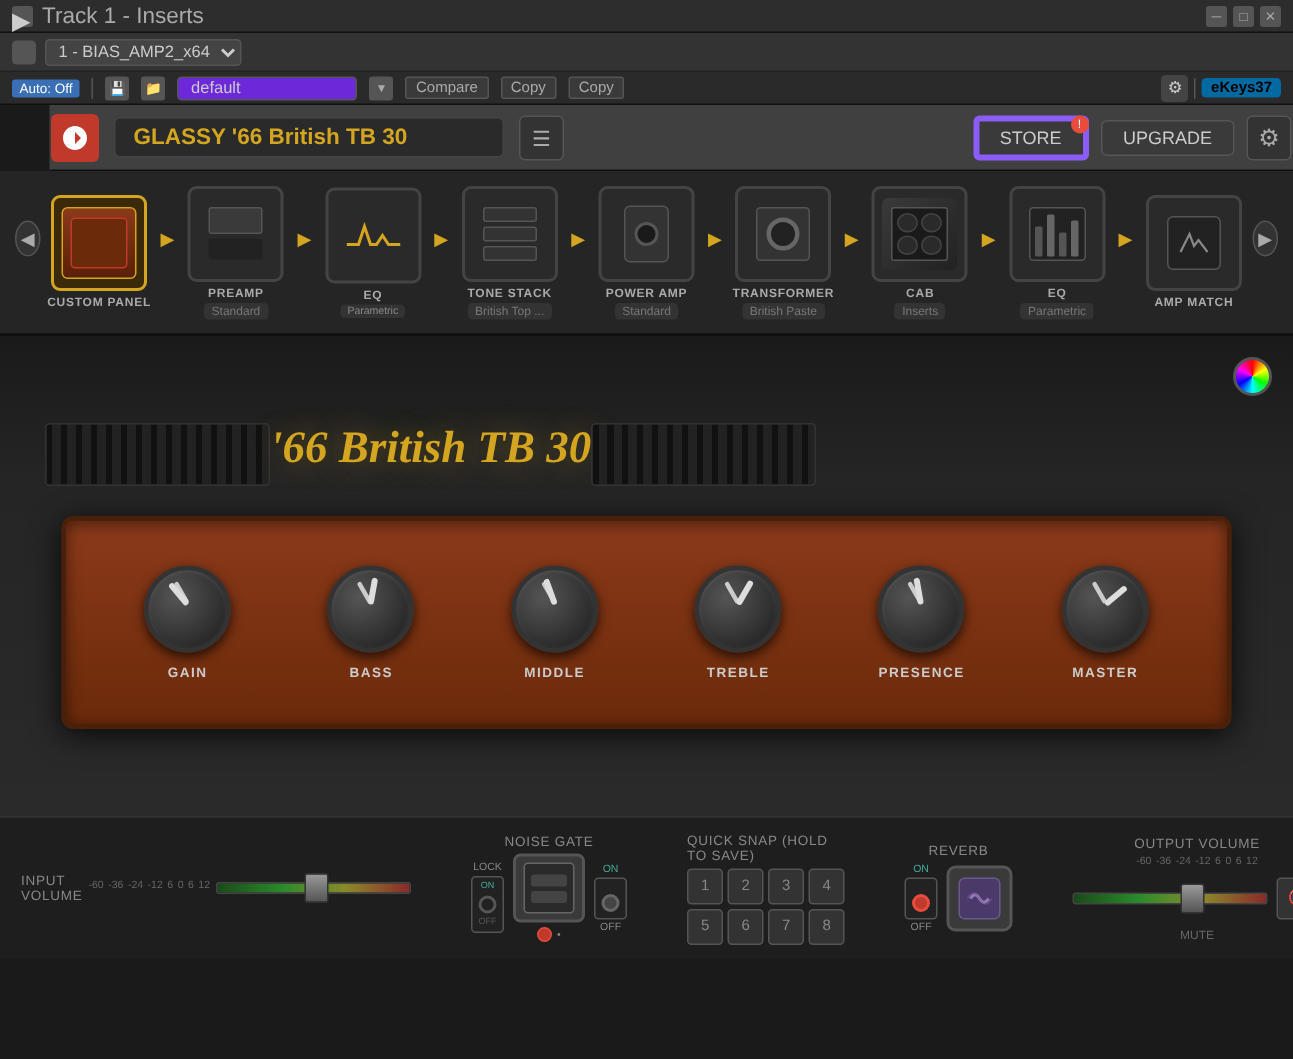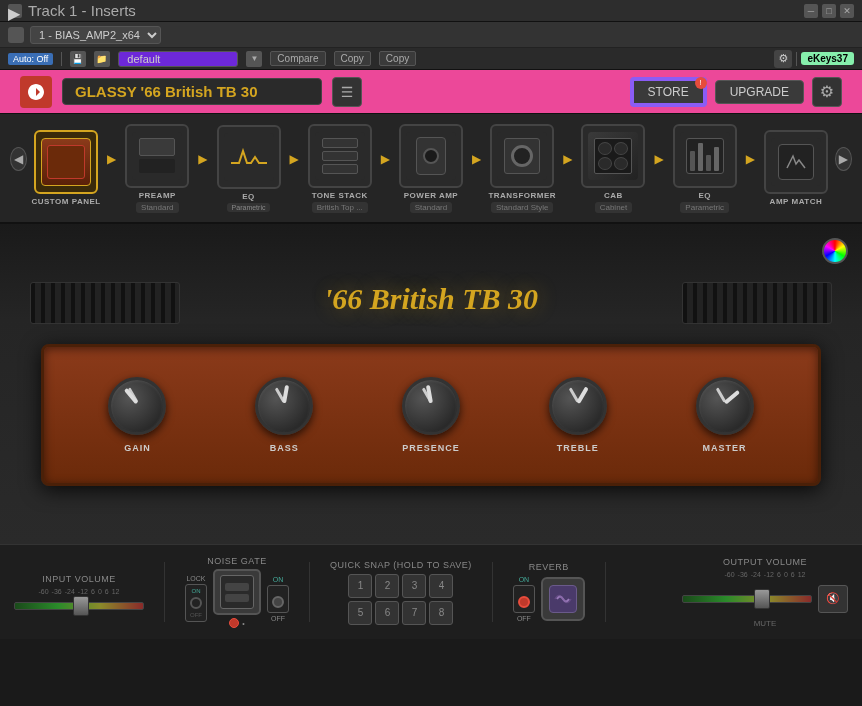--- a/index.html
+++ b/index.html
@@ -117,37 +117,38 @@
     }
     .gear-icon-small {
       width: 18px; height: 18px;
       background: #444;
       border-radius: 3px;
       display: flex; align-items: center; justify-content: center;
       cursor: pointer;
       font-size: 11px;
     }
     .ekeys-badge {
-      background: #86efac;
+      background: #0369a1;
       color: #000;
       font-size: 10px;
       font-weight: bold;
       padding: 1px 6px;
       border-radius: 3px;
     }
 
     
     .header {
       height: 44px;
-      background: #ec4899;
-      display: flex;
-      align-items: center;
-      padding: 0 20px;
+      background: #404040;
+      display: flex;
+      align-items: center;
+      padding: 0 1px;
       gap: 10px;
       border-bottom: 1px solid #111;
+      margin-left: 33px;
     }
     .logo-btn {
       width: 32px; height: 32px;
       background: #c0392b;
       border-radius: 4px;
       display: flex; align-items: center; justify-content: center;
       cursor: pointer;
     }
     .logo-btn svg { width: 20px; height: 20px; }
     .preset-name-box {
@@ -388,21 +389,21 @@
       height: 95px;
       background: #1e1e1e;
       display: flex;
       align-items: center;
       padding: 0 14px;
       gap: 20px;
       border-top: 1px solid #333;
     }
     .control-section {
       display: flex;
-      flex-direction: column;
+      flex-direction: row;
       align-items: center;
       gap: 4px;
     }
     .control-label {
       font-size: 9px;
       color: #888;
       text-transform: uppercase;
       letter-spacing: 0.5px;
     }
 
@@ -618,40 +619,40 @@
 
     <div class="chain-item">
       <div class="chain-module">
         <div style="width:50px;height:48px;background:#2a2a2a;border-radius:4px;display:flex;align-items:center;justify-content:center;">
           <div style="width:36px;height:36px;background:#333;border-radius:3px;border:1px solid #555;display:flex;align-items:center;justify-content:center;">
             <div style="width:22px;height:22px;border-radius:50%;border:3px solid #666;background:#222;"></div>
           </div>
         </div>
       </div>
       <div class="chain-label">TRANSFORMER</div>
-      <div class="chain-sublabel">Standard Style</div>
+      <div class="chain-sublabel">British Paste</div>
     </div>
 
     <div class="chain-arrow">▶</div>
 
     <div class="chain-item">
       <div class="chain-module">
         <div style="width:50px;height:48px;background:#2a2a2a;border-radius:4px;overflow:hidden;">
           <div style="width:100%;height:100%;background:linear-gradient(135deg,#3a3a3a,#222);display:flex;align-items:center;justify-content:center;">
             <div style="width:38px;height:36px;background:#1a1a1a;border-radius:2px;border:1px solid #555;display:grid;grid-template-columns:1fr 1fr;gap:2px;padding:3px;">
               <div style="background:#2a2a2a;border-radius:50%;border:1px solid #444;"></div>
               <div style="background:#2a2a2a;border-radius:50%;border:1px solid #444;"></div>
               <div style="background:#2a2a2a;border-radius:50%;border:1px solid #444;"></div>
               <div style="background:#2a2a2a;border-radius:50%;border:1px solid #444;"></div>
             </div>
           </div>
         </div>
       </div>
       <div class="chain-label">CAB</div>
-      <div class="chain-sublabel">Cabinet</div>
+      <div class="chain-sublabel">Inserts</div>
     </div>
 
     <div class="chain-arrow">▶</div>
 
     <div class="chain-item">
       <div class="chain-module">
         <div style="width:50px;height:48px;background:#2a2a2a;border-radius:4px;display:flex;align-items:center;justify-content:center;">
           <div style="width:38px;height:36px;background:#222;border-radius:3px;border:1px solid #555;display:flex;align-items:flex-end;justify-content:space-around;padding:3px 2px 2px;">
             <div style="width:5px;height:20px;background:#555;border-radius:1px;"></div>
             <div style="width:5px;height:28px;background:#666;border-radius:1px;"></div>
@@ -683,21 +684,21 @@
   </div>
 </div>
 
 <div class="amp-area">
   <div class="amp-bg"></div>
 
   <div class="color-wheel"></div>
 
   <div class="amp-display">
 
-    <div style="display:flex;justify-content:space-between;width:802px;margin-bottom:8px;">
+    <div style="display:flex;justify-content:flex-start;width:802px;margin-bottom:8px;">
       <div style="width:150px;height:42px;background:repeating-linear-gradient(90deg,#111 0,#111 4px,#222 4px,#222 10px);border-radius:3px;border:1px solid #333;"></div>
       <div class="amp-name">'66 British TB 30</div>
       <div style="width:150px;height:42px;background:repeating-linear-gradient(90deg,#111 0,#111 4px,#222 4px,#222 10px);border-radius:3px;border:1px solid #333;"></div>
     </div>
 
     <div class="amp-body">
       <div class="amp-knobs-row">
 
         <div class="knob-group">
           <div class="knob">
@@ -706,33 +707,39 @@
           <div class="knob-label">GAIN</div>
         </div>
 
         <div class="knob-group">
           <div class="knob">
             <div style="width:4px;height:18px;background:#ddd;position:absolute;top:5px;left:50%;transform:translateX(-50%) rotate(10deg);transform-origin:bottom;border-radius:2px;"></div>
           </div>
           <div class="knob-label">BASS</div>
         </div>
 
+        <div class="knob-group">
+          <div class="knob">
+            <div style="width:4px;height:18px;background:#ddd;position:absolute;top:5px;left:50%;transform:translateX(-50%) rotate(-20deg);transform-origin:bottom;border-radius:2px;"></div>
+          </div>
+          <div class="knob-label">MIDDLE</div>
+        </div>
+
+        <div class="knob-group">
+          <div class="knob">
+            <div style="width:4px;height:18px;background:#ddd;position:absolute;top:5px;left:50%;transform:translateX(-50%) rotate(30deg);transform-origin:bottom;border-radius:2px;"></div>
+          </div>
+          <div class="knob-label">TREBLE</div>
+        </div>
 
         <div class="knob-group">
           <div class="knob">
             <div style="width:4px;height:18px;background:#ddd;position:absolute;top:5px;left:50%;transform:translateX(-50%) rotate(-10deg);transform-origin:bottom;border-radius:2px;"></div>
           </div>
           <div class="knob-label">PRESENCE</div>
-        </div>
-
-        <div class="knob-group">
-          <div class="knob">
-            <div style="width:4px;height:18px;background:#ddd;position:absolute;top:5px;left:50%;transform:translateX(-50%) rotate(30deg);transform-origin:bottom;border-radius:2px;"></div>
-          </div>
-          <div class="knob-label">TREBLE</div>
         </div>
 
         <div class="knob-group">
           <div class="knob">
             <div style="width:4px;height:18px;background:#ddd;position:absolute;top:5px;left:50%;transform:translateX(-50%) rotate(50deg);transform-origin:bottom;border-radius:2px;"></div>
           </div>
           <div class="knob-label">MASTER</div>
         </div>
 
       </div>

